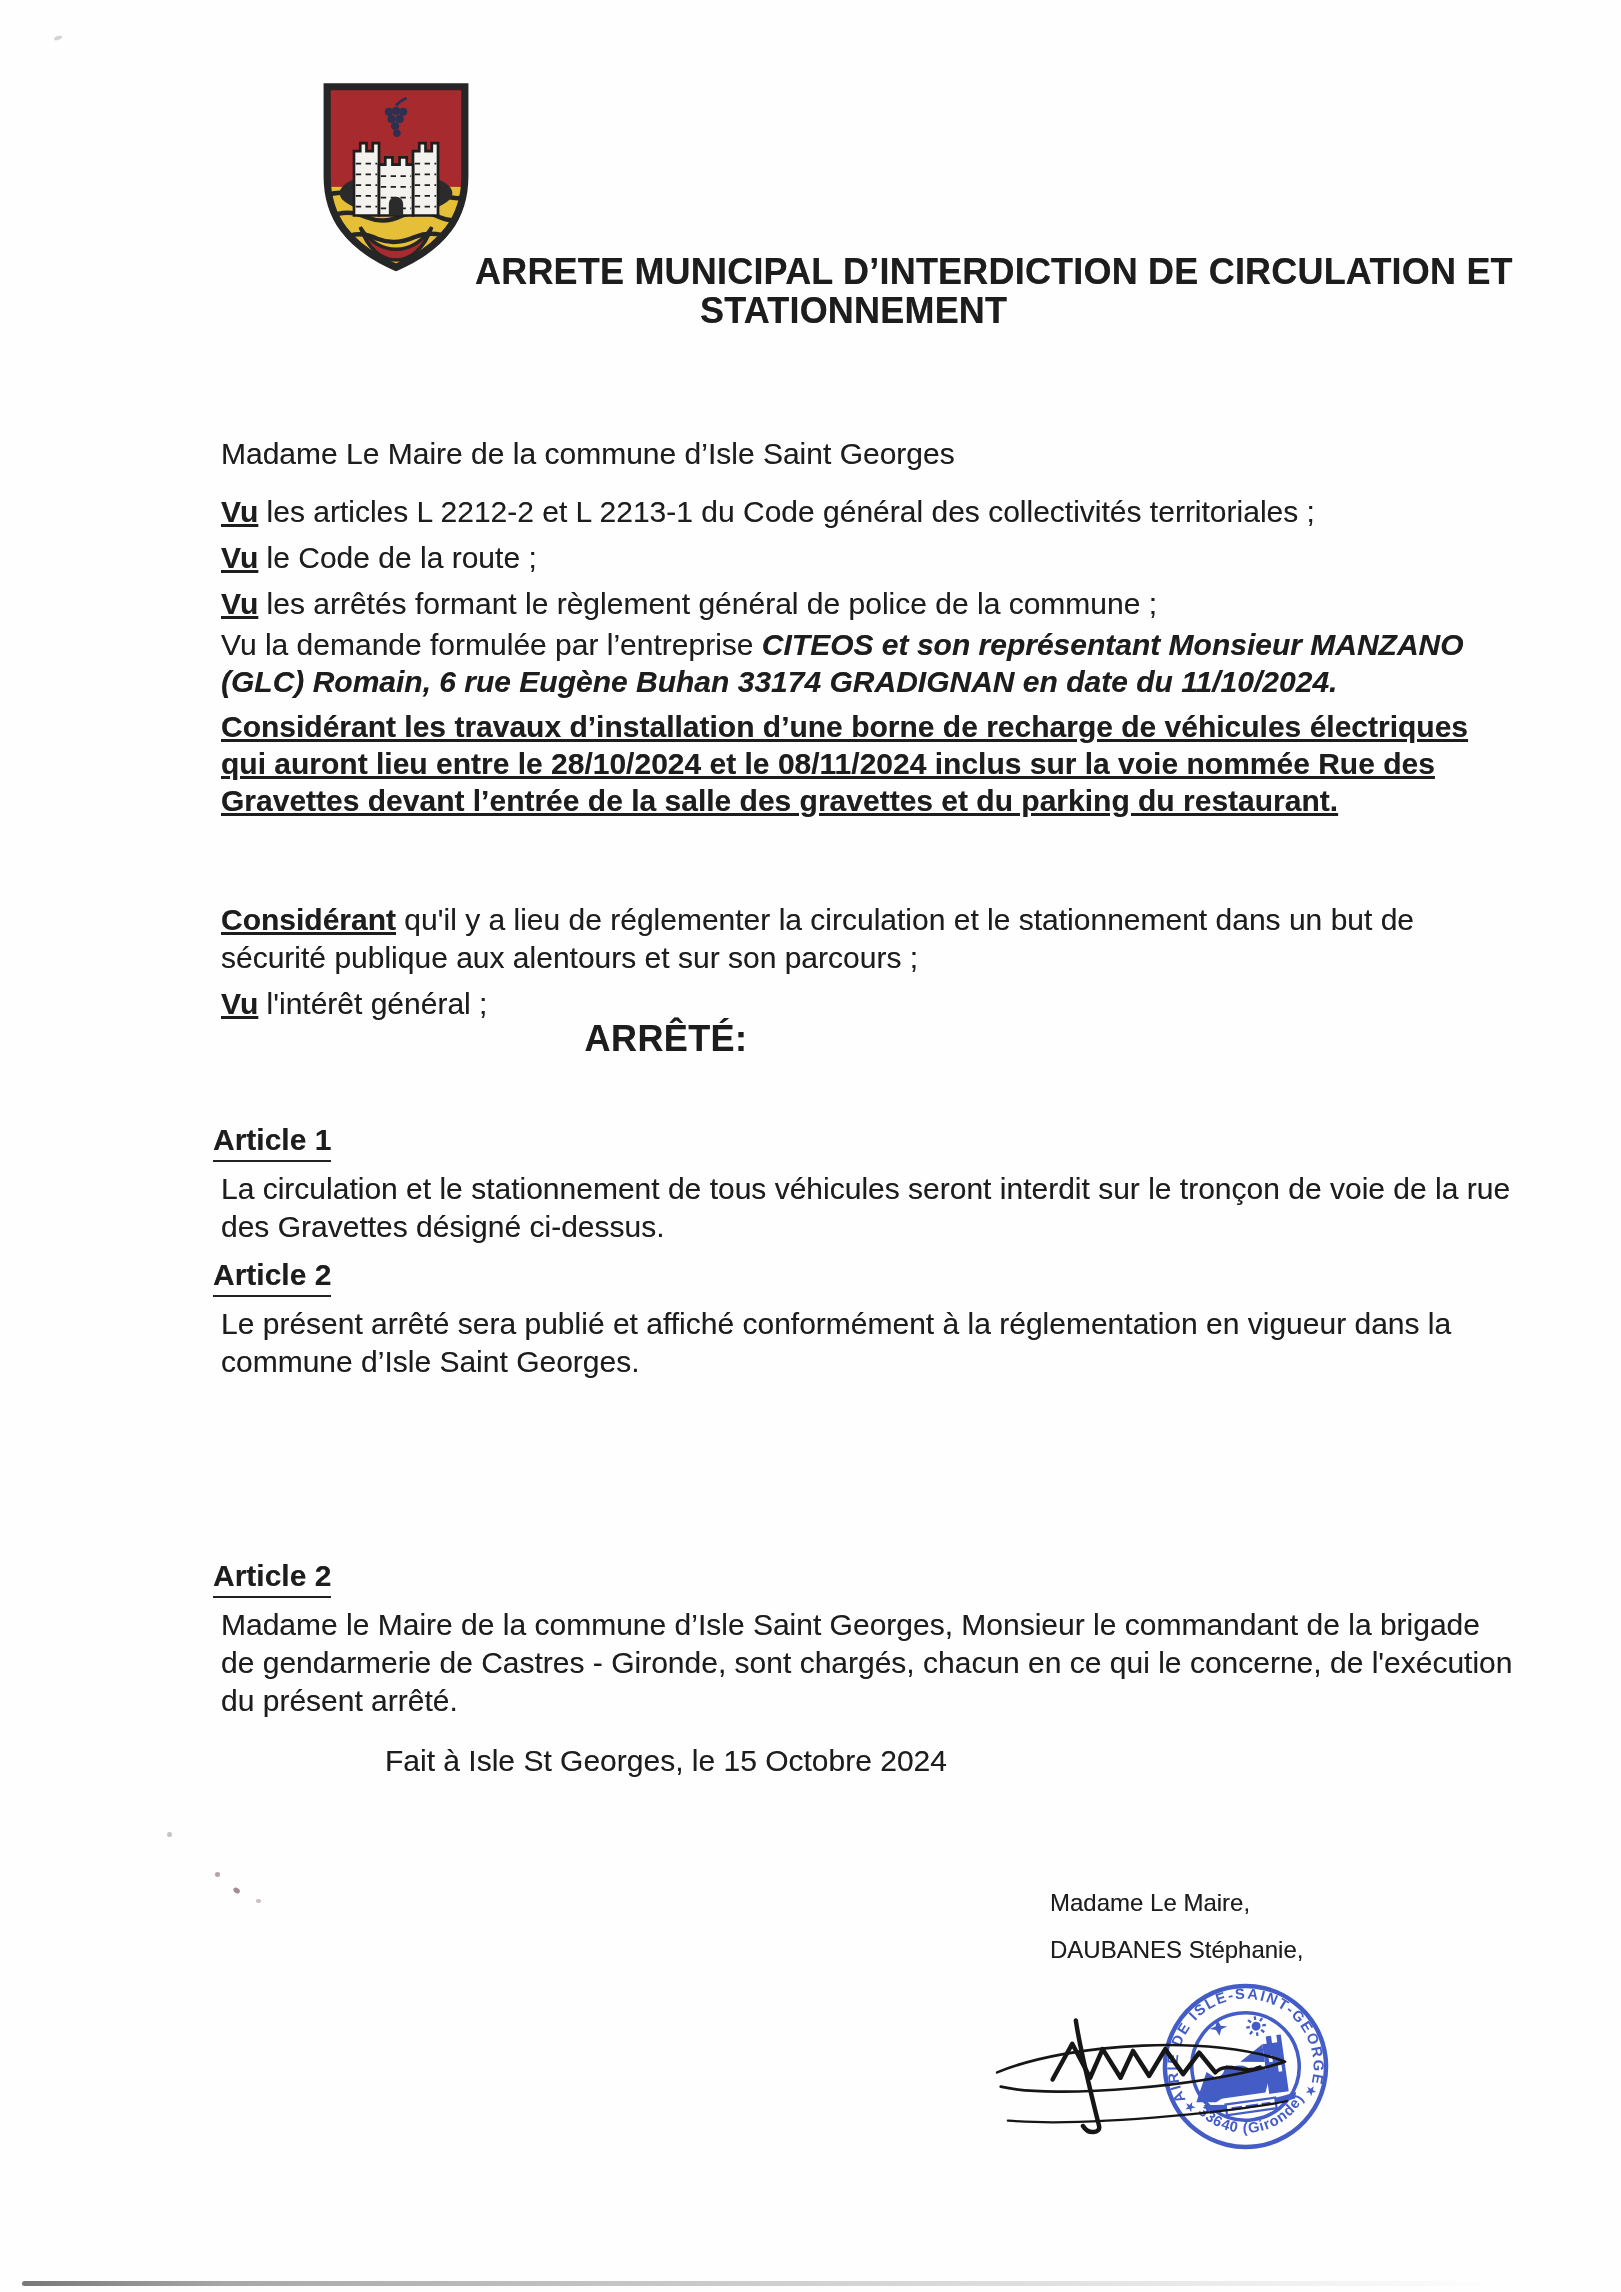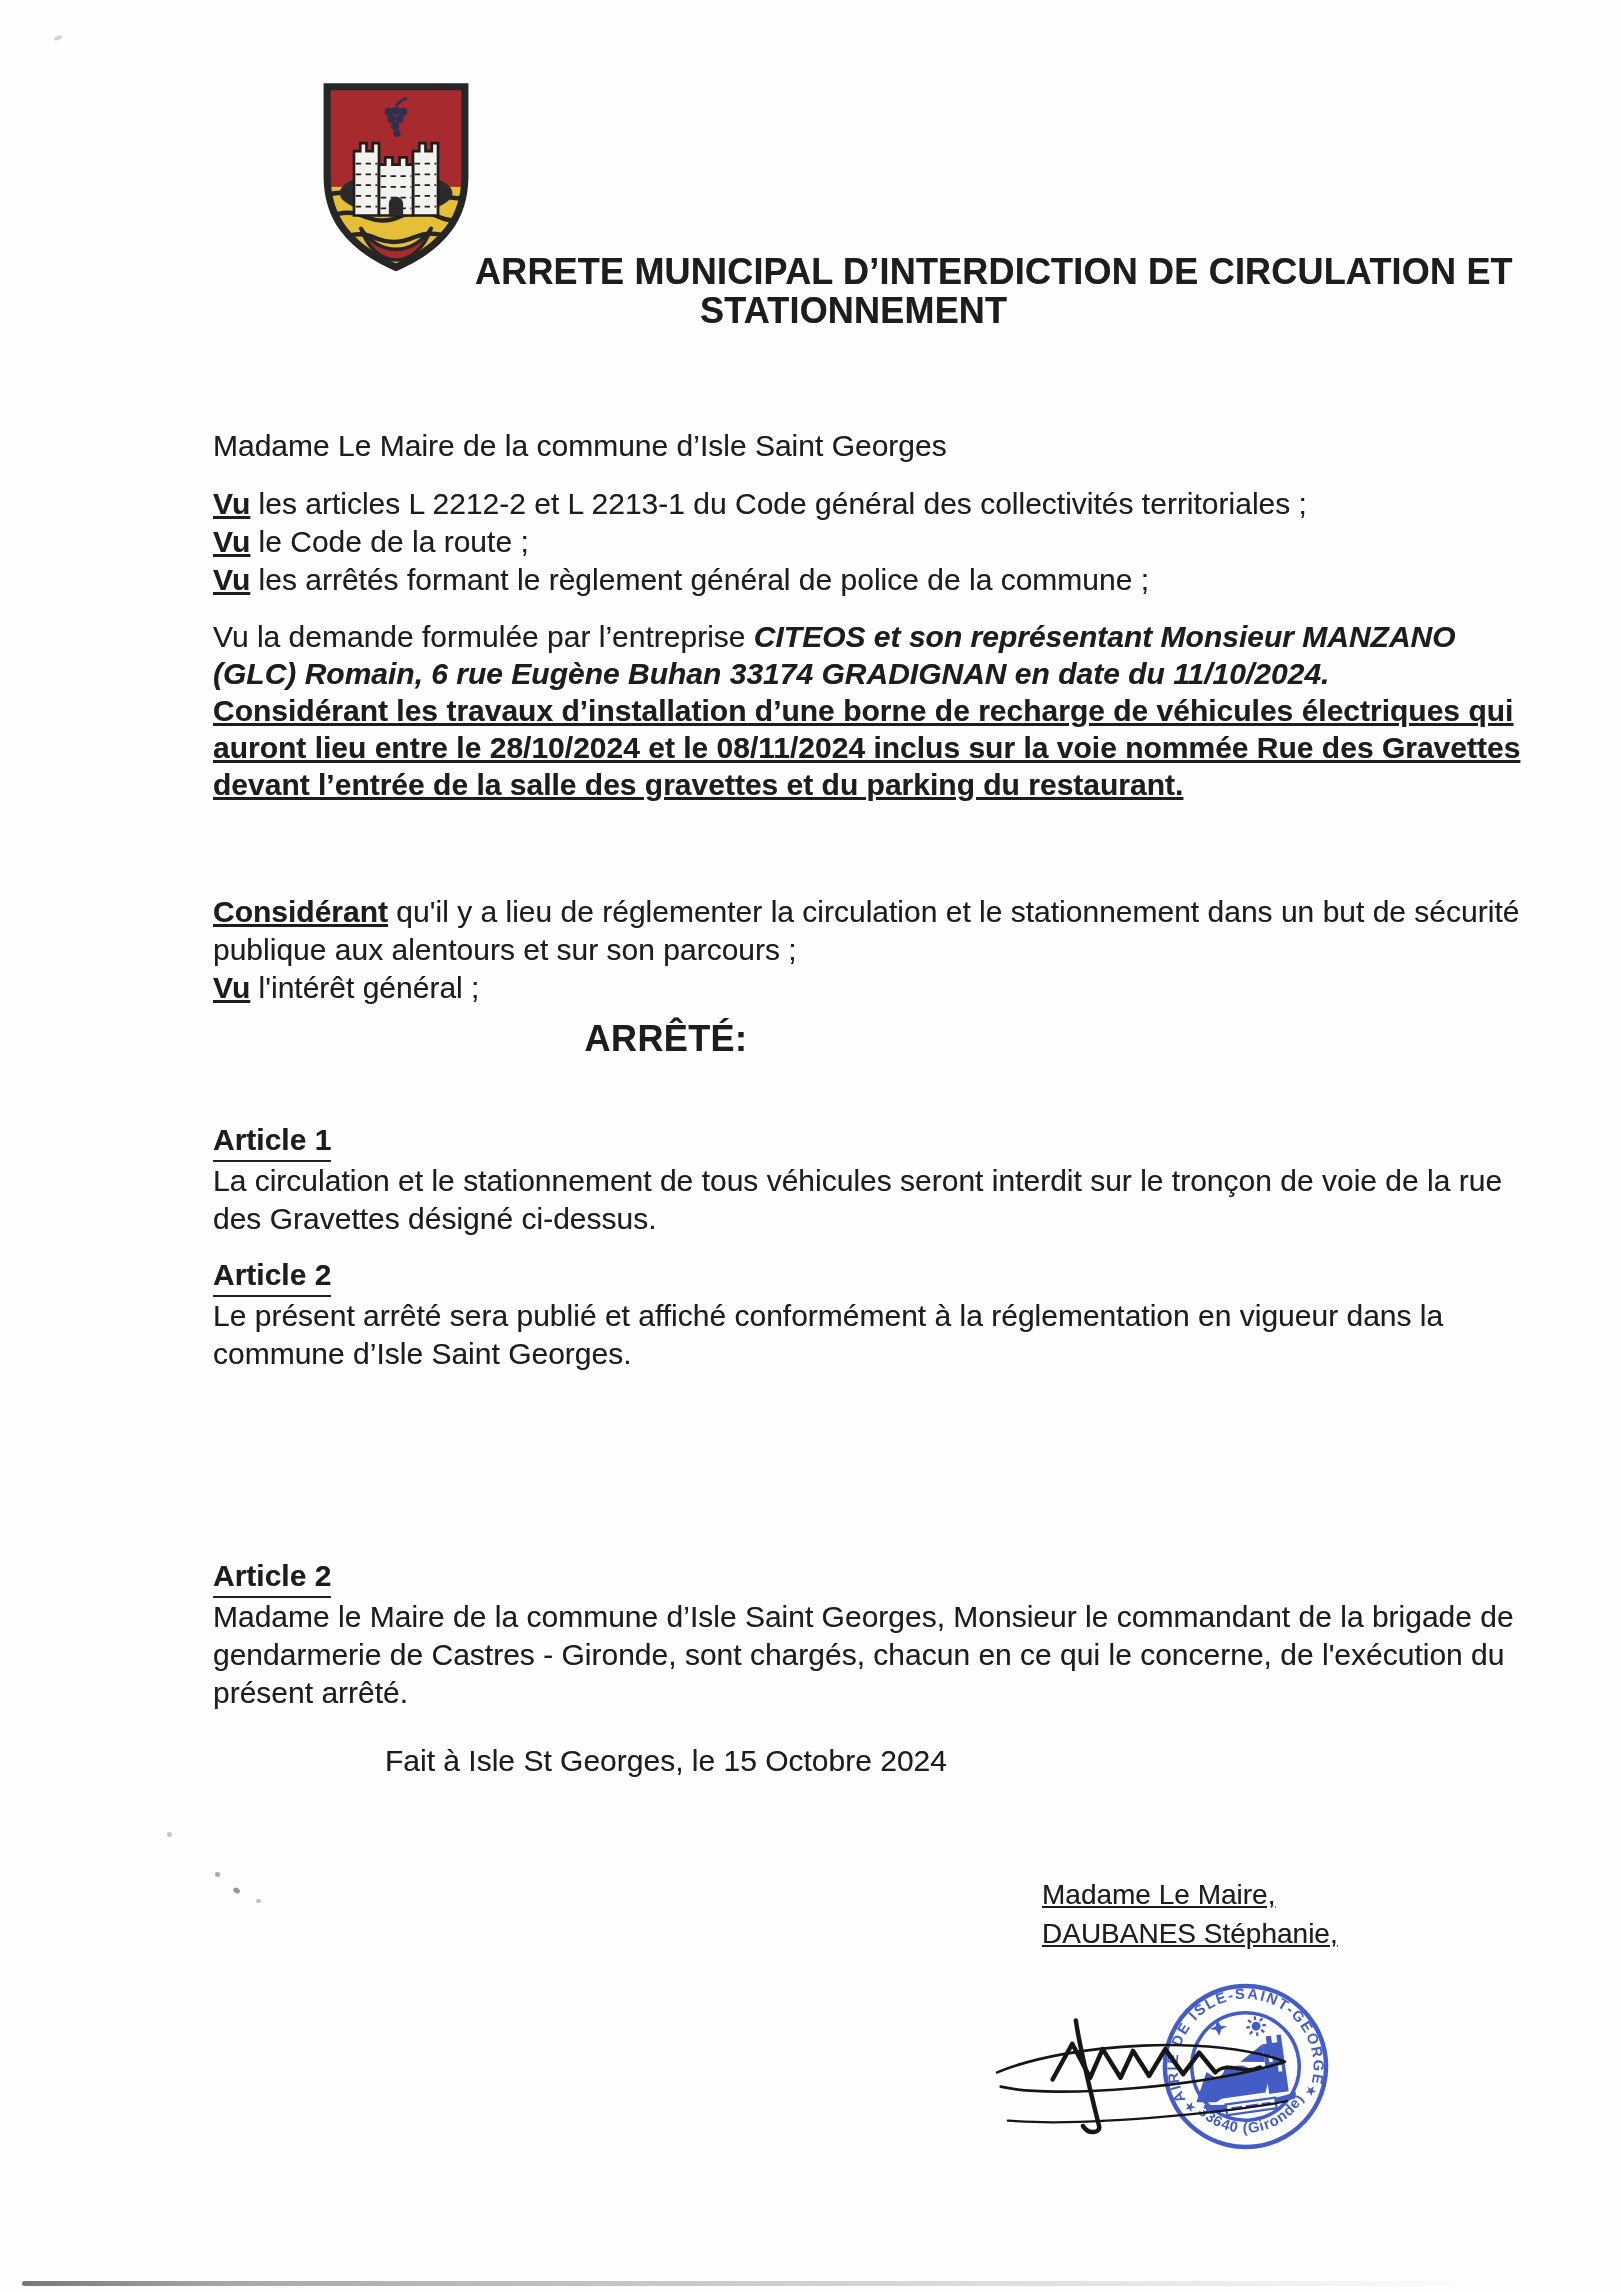--- a/index.html
+++ b/index.html
@@ -20,35 +20,35 @@
     color:var(--ink,#1d1d1d);
   }
   .title-line{
     font-size:36px;
     font-weight:bold;
     white-space:nowrap;
     letter-spacing:0.2px;
     text-shadow:0 0 0.6px rgba(20,20,20,0.55);
   }
   .col{left:213px;width:1308px;}
-  p{margin:0;}
+  p{margin:8px;}
   b{font-weight:bold;text-decoration:underline;}
   .bi{font-weight:bold;font-style:italic;}
   .demande{line-height:37px;}
   .center-line{left:0;width:1332px;text-align:center;}
   .arrete-heading{font-size:36px;font-weight:bold;letter-spacing:0.4px;}
   .article h3{
     margin:0;font-size:30px;line-height:38px;font-weight:bold;
   }
   .article .u{
     display:inline-block;
     border-bottom:2.7px solid #222;
     padding-bottom:0.9px;
   }
-  .sig-block{font-size:28px;line-height:39px;white-space:nowrap;text-decoration:underline;}
+  .sig-block{font-size:24px;line-height:39px;white-space:nowrap;}
   .stamp-wrap{transform:rotate(-8deg);opacity:0.93;}
   .speck{position:absolute;border-radius:50%;}
   .scan-line{
     position:absolute;left:22.4px;top:2281px;width:1469px;height:4.5px;
     background:linear-gradient(to right,#787878 0%,#a8a8a8 14%,#c6c6c6 42%,#e2e2e2 72%,rgba(240,240,240,0) 100%);
     border-radius:2.7px;
   }
 </style>
 </head>
 <body>

